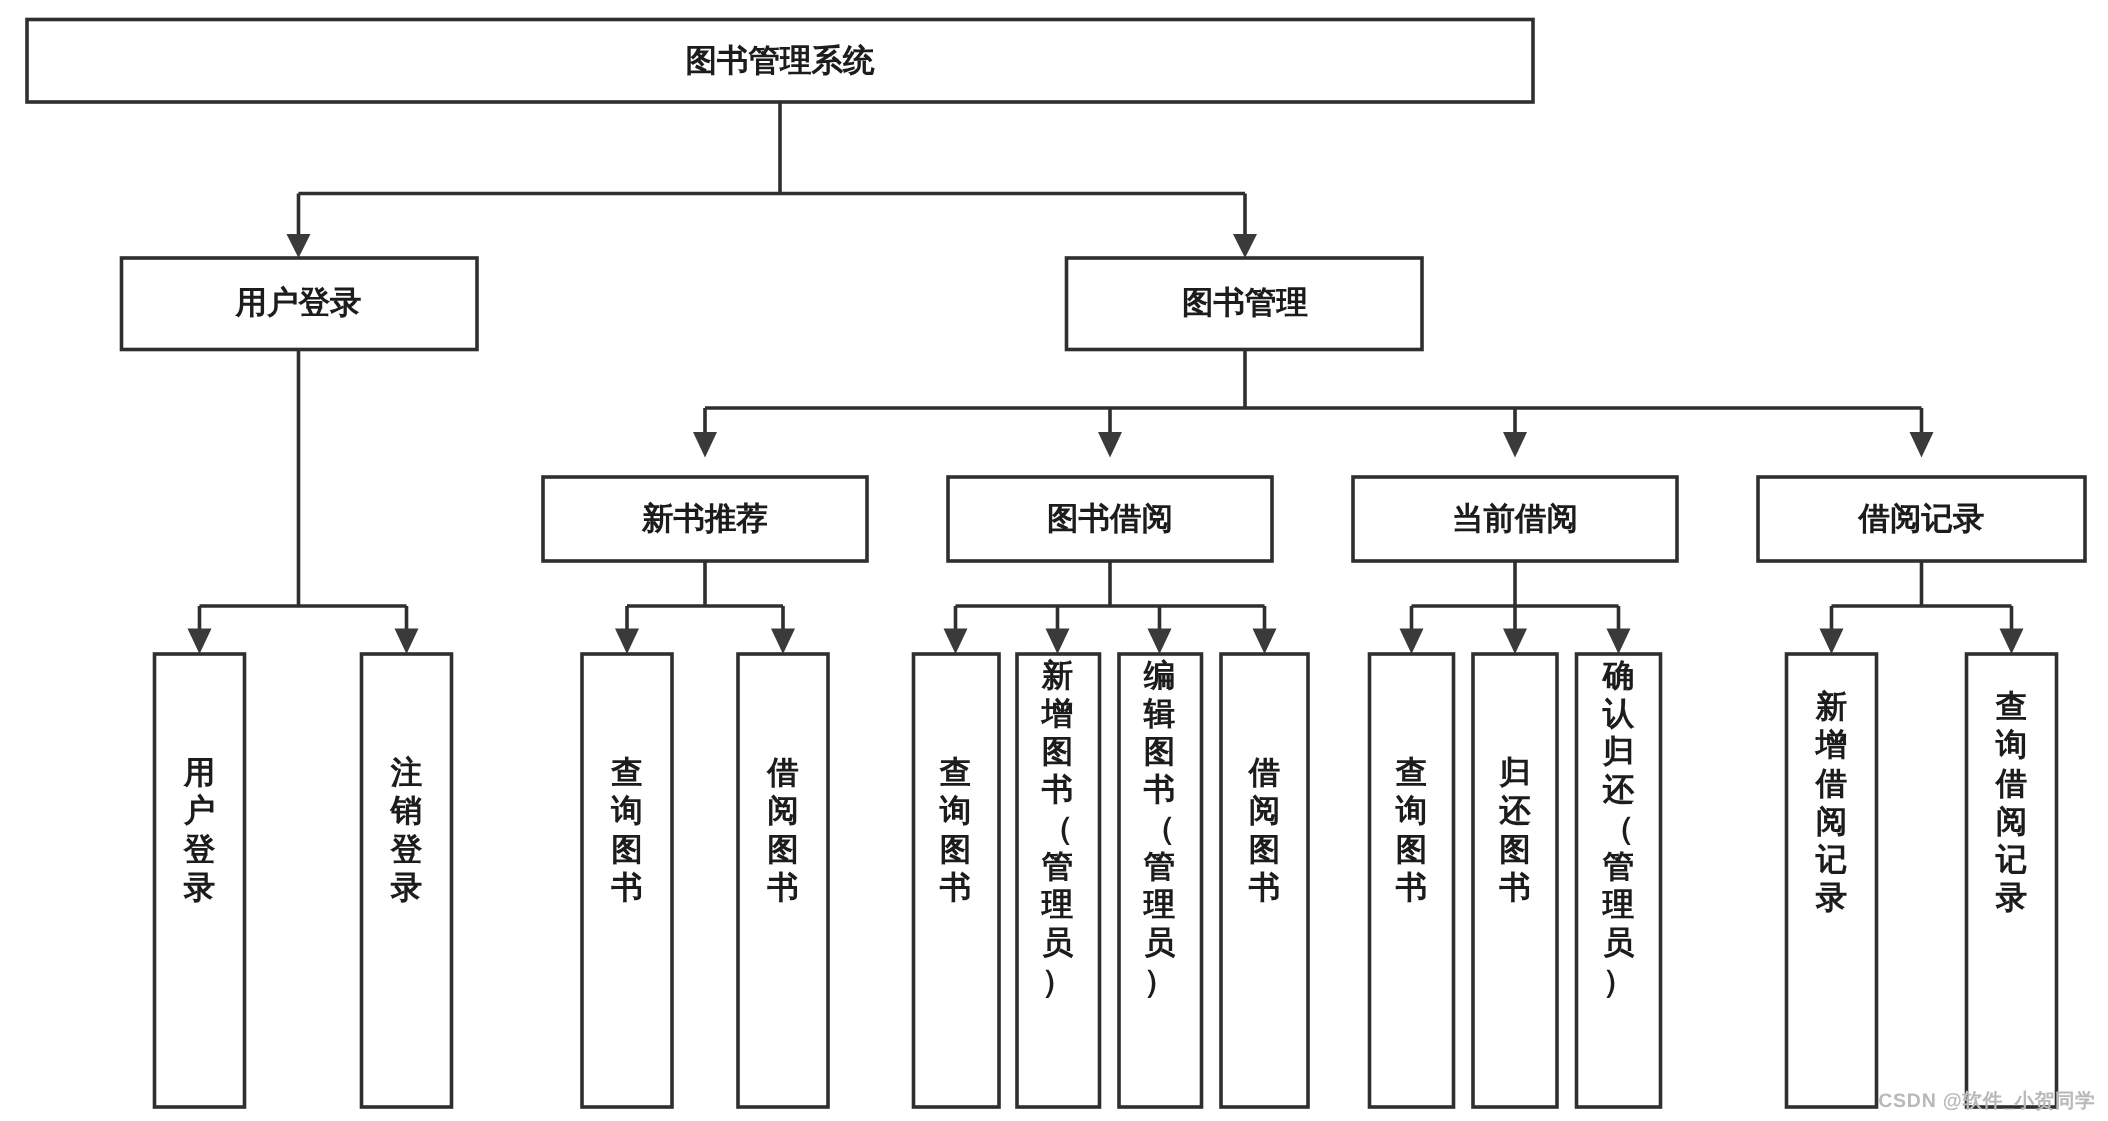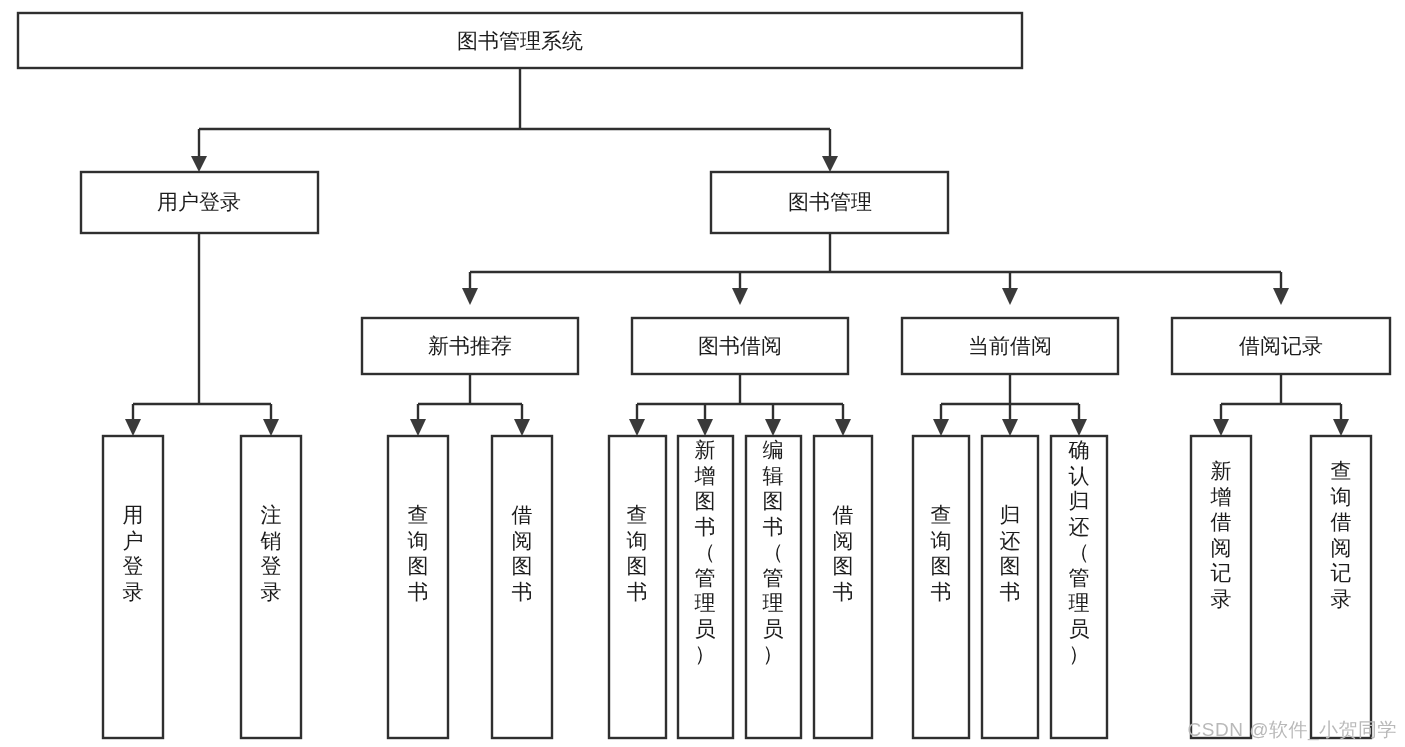--- a/index.html
+++ b/index.html
@@ -12,20 +12,21 @@
     height: 747px;
     font-family: "Liberation Sans", "DejaVu Sans", sans-serif;
     overflow: hidden;
     position: relative;
   }
   #diagram-root {
     position: absolute;
     left: 0; top: 0;
     width: 1405px;
     height: 747px;
+    font-weight: bold;
   }
   svg.flow {
     display: block;
     width: 1405px;
     height: 747px;
   }
   .nodebox {
     fill: #ffffff;
     stroke: #2f2f2f;
     stroke-width: 2.4;
@@ -51,21 +52,21 @@
     font-family: "Liberation Sans", "DejaVu Sans", sans-serif;
     font-size: 21px;
     fill: #1c1c1c;
     text-anchor: middle;
   }
   .watermark {
     position: absolute;
     right: 8px;
     bottom: 4px;
     font-family: "Liberation Sans", "DejaVu Sans", sans-serif;
-    font-size: 19px;
+    font-size: 13px;
     color: #b9b9b9;
     white-space: nowrap;
     pointer-events: none;
     letter-spacing: 0.5px;
   }
 </style>
 </head>
 <body>
 
 <div id="diagram-root">

